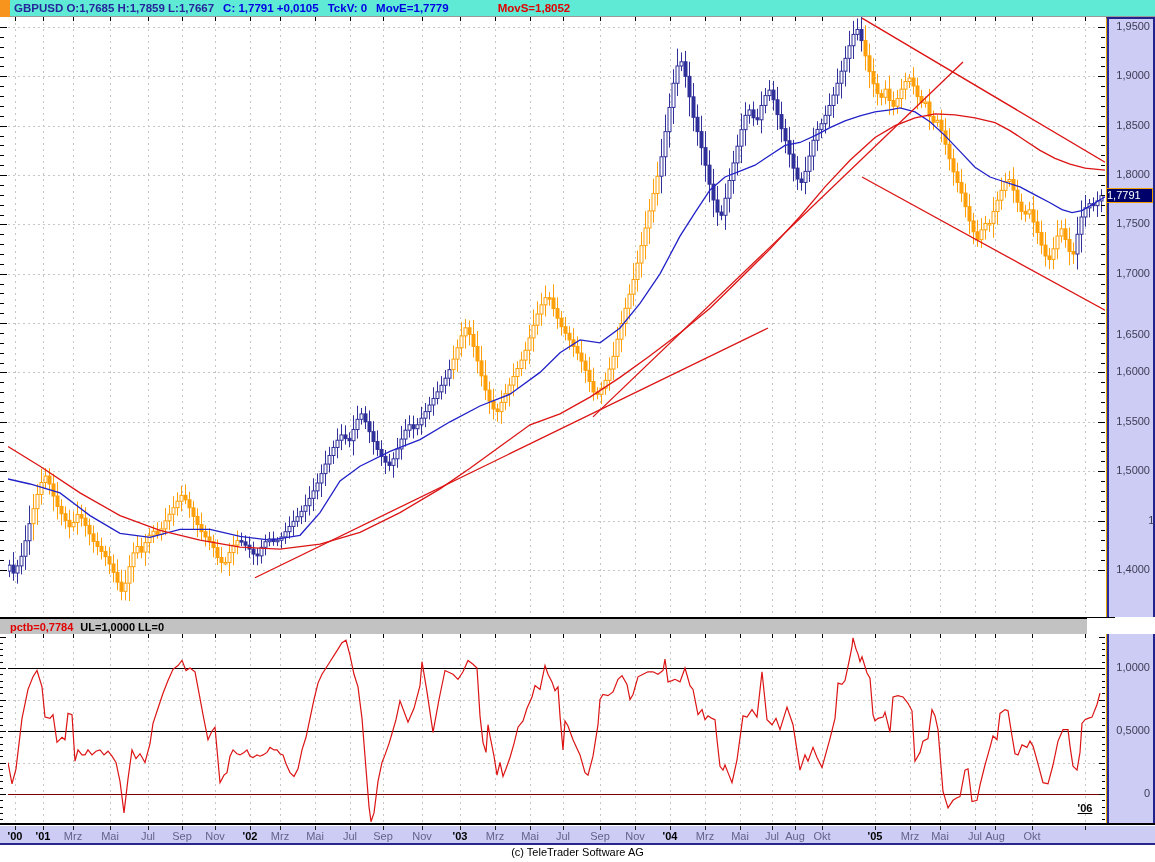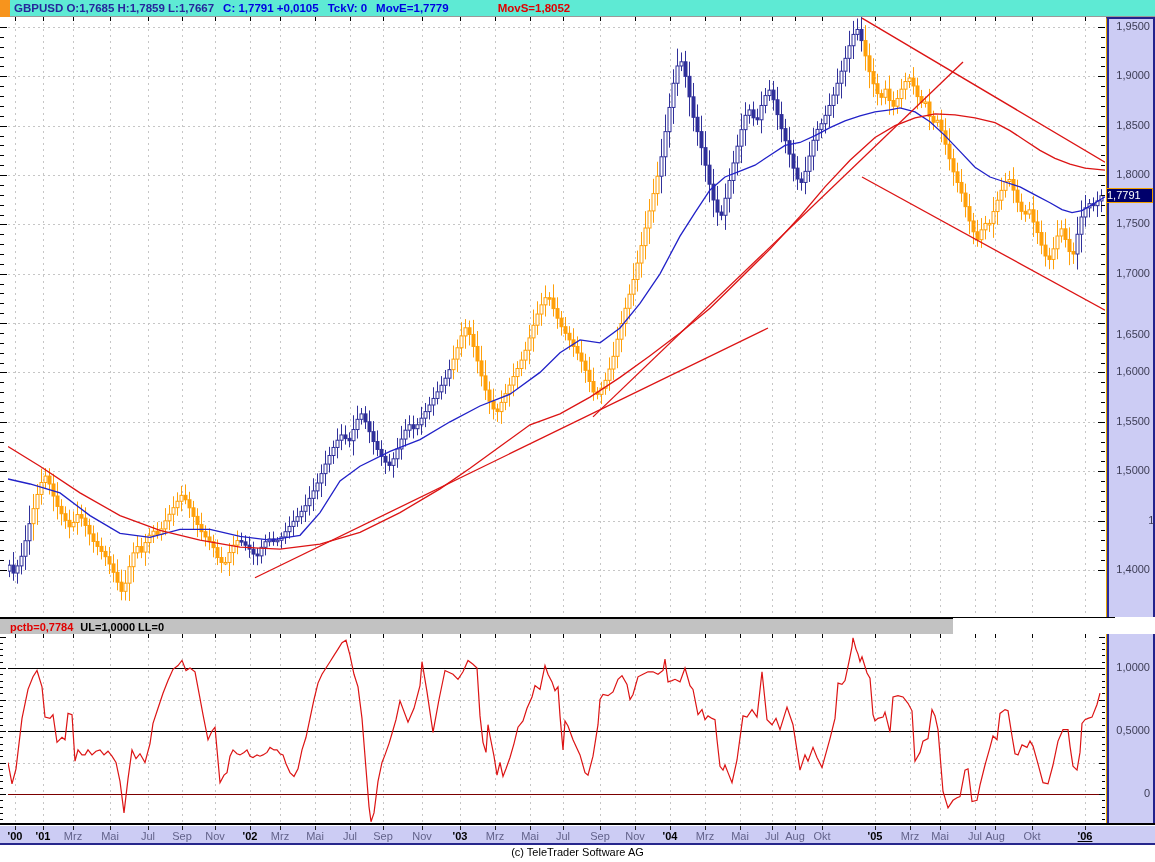--- a/index.html
+++ b/index.html
@@ -2,21 +2,21 @@
 <html><head>
 <meta charset="utf-8">
 <style>
   html,body{margin:0;padding:0;background:#fff;}
   #win{position:relative;width:1155px;height:862px;background:#fff;overflow:hidden;
        font-family:"Liberation Sans","DejaVu Sans",sans-serif;}
   #infobar{position:absolute;left:0;top:0;width:1155px;height:17px;background:#5eead4;
            display:flex;align-items:center;gap:9px;padding-left:14px;box-sizing:border-box;
            font-size:11.5px;font-weight:bold;white-space:nowrap;border-bottom:1px solid #9a9a9a;}
   #cicon{position:absolute;left:0;top:0;width:10px;height:17px;}
-  #sep{position:absolute;left:0;top:618px;width:953px;height:16px;background:#c2c2c2;
+  #sep{position:absolute;left:0;top:618px;width:1087px;height:16px;background:#c2c2c2;
        font-size:11px;font-weight:bold;display:flex;align-items:center;gap:7px;padding-left:10px;
        box-sizing:border-box;border-top:1px solid #000;}
   .axiscol{position:absolute;box-sizing:border-box;border-left:1px solid #e2a600;
            border-right:2px solid #23238c;box-shadow:inset 2px 0 0 #2a2a9a;}
   #paxis{left:1106px;top:17px;width:49px;height:600px;border-top:2px solid #23238c;}
   #iaxis{left:1106px;top:634px;width:49px;height:191px;}
   #taxis{position:absolute;left:0;top:826px;width:1155px;height:19px;
          border-bottom:2px solid #26268c;box-sizing:border-box;}
   svg{position:absolute;left:0;top:0;pointer-events:none;}
   .lbl{position:absolute;font-size:11px;color:#3c3c55;}
@@ -1015,19 +1015,19 @@
       <div class="tl" style="position: absolute; left: 723px; top: 830px;">Mai</div>
       <div class="tl" style="position: absolute; left: 755px; top: 830px;">Jul</div>
       <div class="tl" style="position: absolute; left: 778px; top: 830px;">Aug</div>
       <div class="tl" style="position: absolute; left: 805px; top: 830px;">Okt</div>
       <div class="tl yr" style="position: absolute; left: 858px; top: 830px;">'05</div>
       <div class="tl" style="position: absolute; left: 893px; top: 830px;">Mrz</div>
       <div class="tl" style="position: absolute; left: 923px; top: 830px;">Mai</div>
       <div class="tl" style="position: absolute; left: 958px; top: 830px;">Jul</div>
       <div class="tl" style="position: absolute; left: 978px; top: 830px;">Aug</div>
       <div class="tl" style="position: absolute; left: 1015px; top: 830px;">Okt</div>
-      <div class="tl yr" style="position: absolute; left: 1068px; top: 830px; text-decoration: underline;">'06</div>
+      <div class="tl yr" style="position: absolute; left: 1068px; top: 802px; text-decoration: underline;">'06</div>
     </div>
 
   <div id="lastp" style="top: 188px; background: rgb(0, 0, 107); border-color: rgb(240, 160, 0);">1,7791</div>
 
   <div id="footer">(c) TeleTrader Software AG</div>
 </div>
 
 </body></html>

